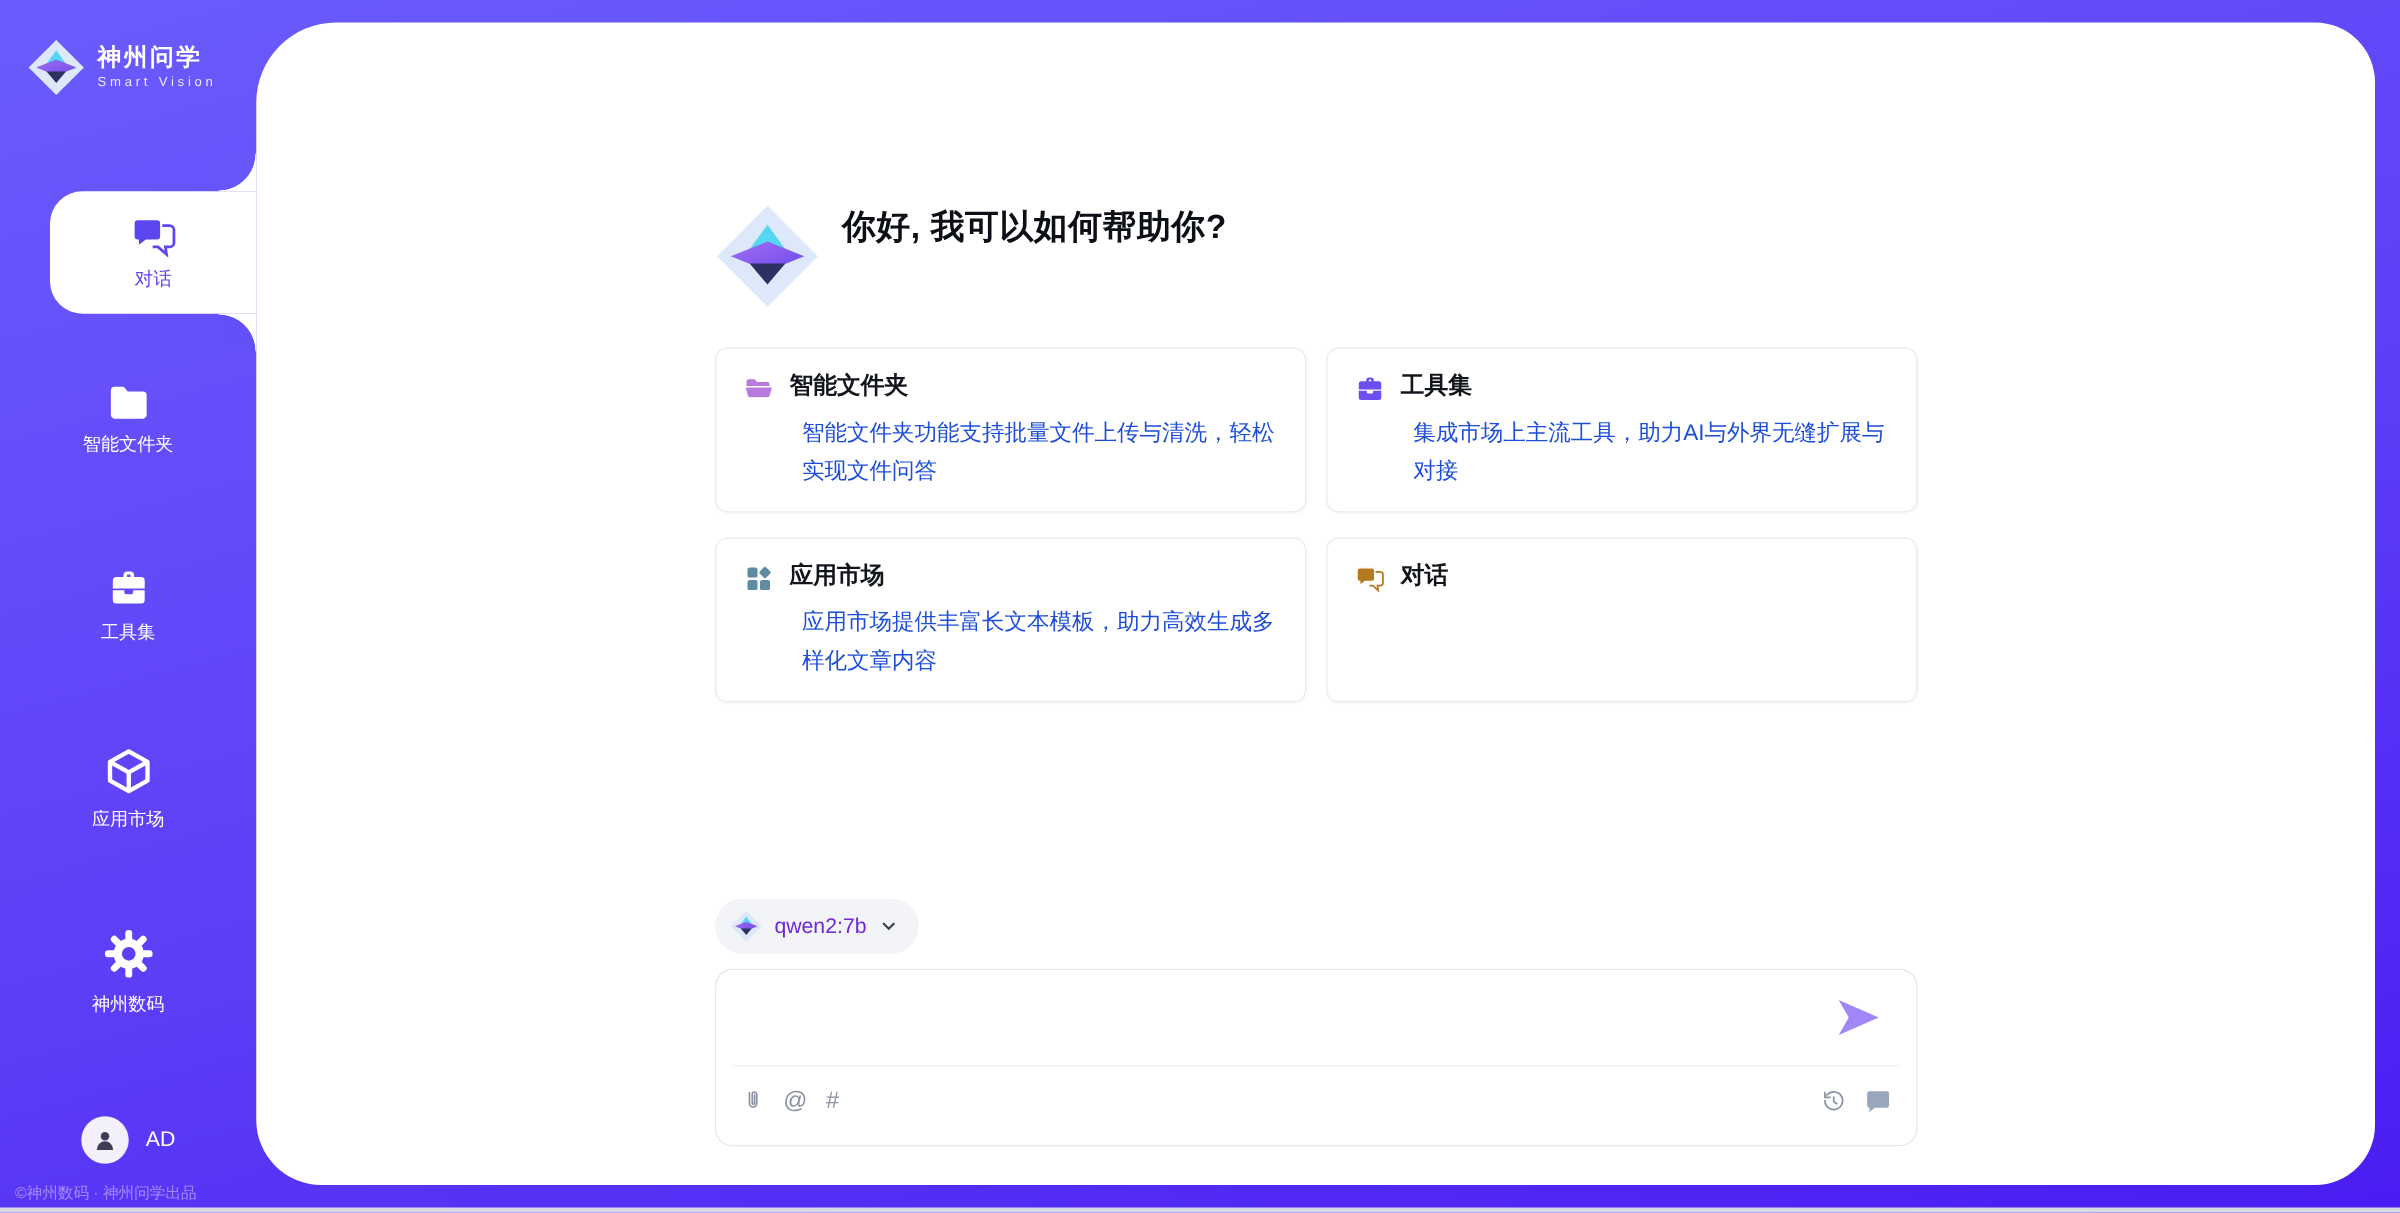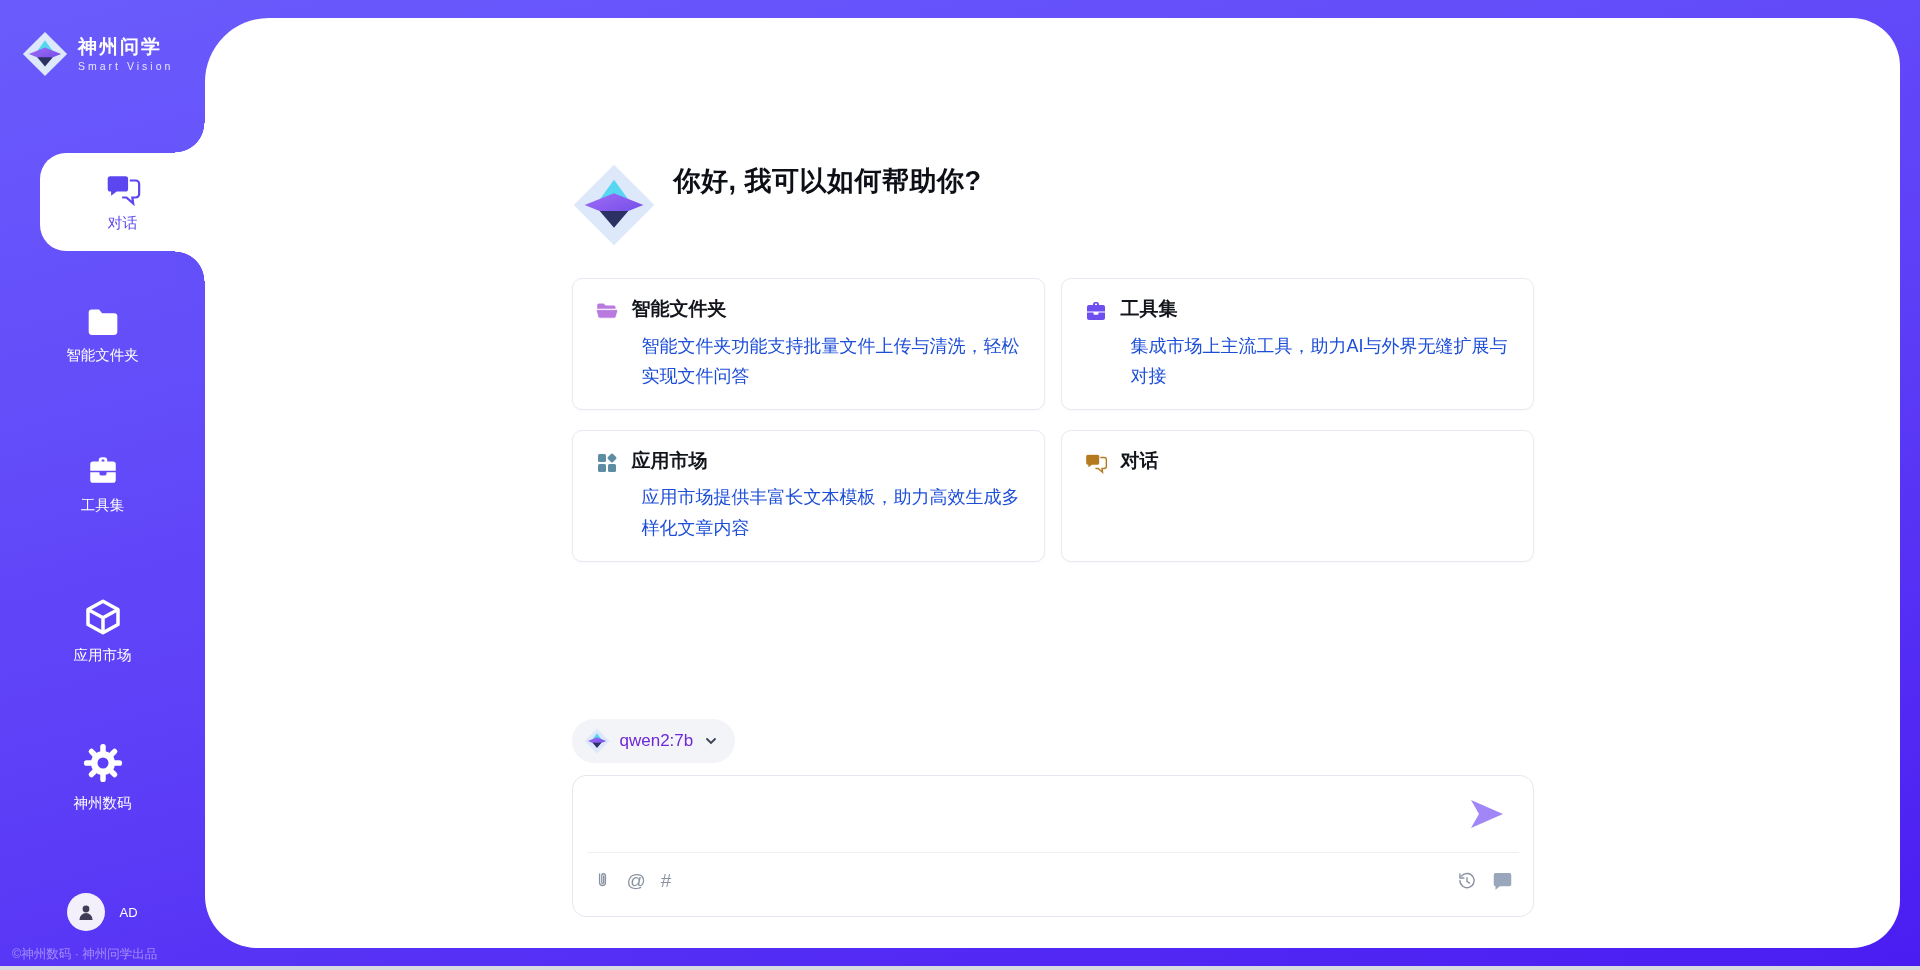--- a/index.html
+++ b/index.html
@@ -40,21 +40,21 @@
   .nav-item {
     position:absolute; left:0; width:205px; height:80px;
     display:flex; flex-direction:column; align-items:center; justify-content:flex-start; gap:9px;
     color:#fff; cursor:pointer;
   }
   .nav-item .nav-label { font-size:14.5px; }
   .nav-folder { top:292px; } .nav-toolbox { top:438px; } .nav-market { top:582px; } .nav-settings { top:726px; }
 
   .user-row { position:absolute; bottom:54px; left:0; width:205px; display:flex; align-items:center; justify-content:center; gap:14px; cursor:pointer; }
   .avatar { width:38px; height:38px; border-radius:50%; background:#f3f0fc; display:flex; align-items:center; justify-content:center; }
-  .user-name { color:#fff; font-size:13px; }
+  .user-name { color:#fff; font-size:17px; }
   .side-footer { position:absolute; bottom:22px; left:12px; width:195px; color:rgba(255,255,255,0.42); font-size:12.5px; }
 
   
   .content { width:962px; margin:0 auto; position:relative; }
 
   .hero { display:flex; align-items:flex-start; gap:18px; height:84px; }
   .hero-diamond { width:84px; height:84px; }
   .greeting { font-size:27px; font-weight:bold; color:#0d0f16; letter-spacing:0.5px; }
 
   .grid { margin-top:31px; display:grid; grid-template-columns:1fr 1fr; gap:20px 16px; }

